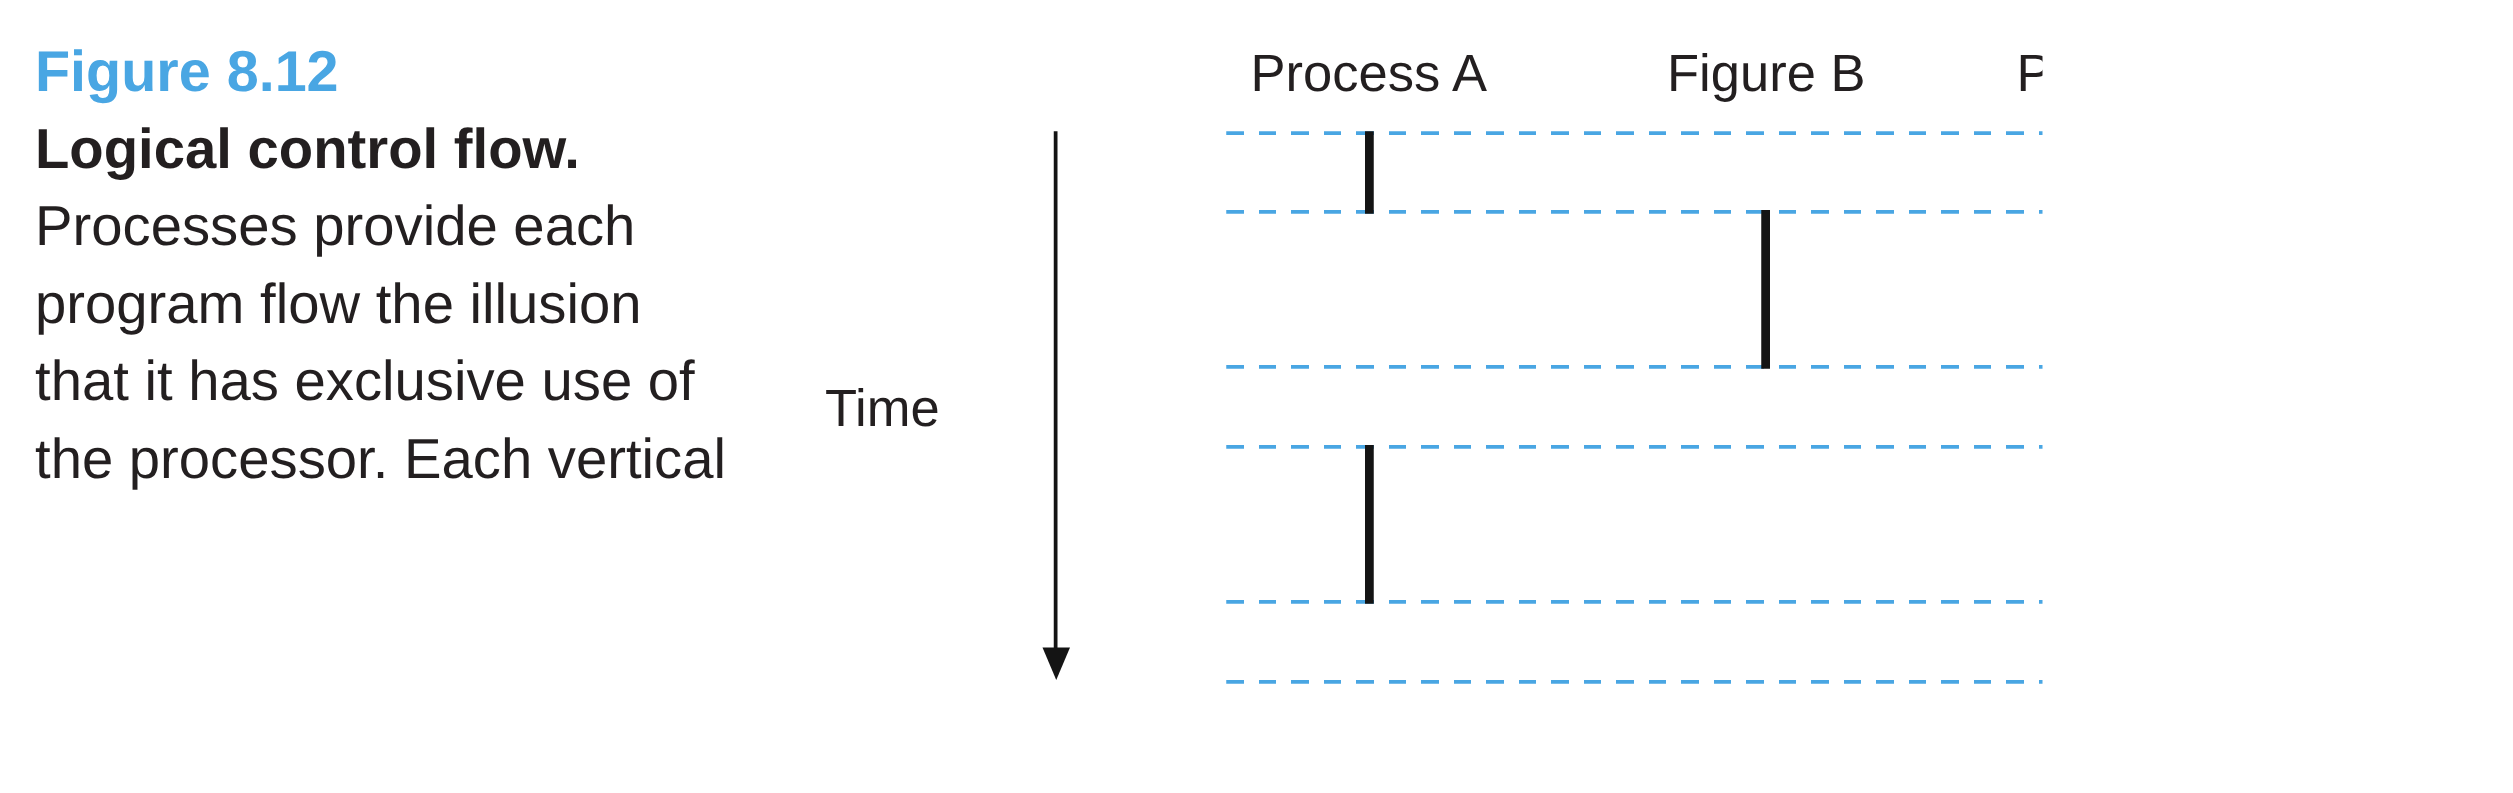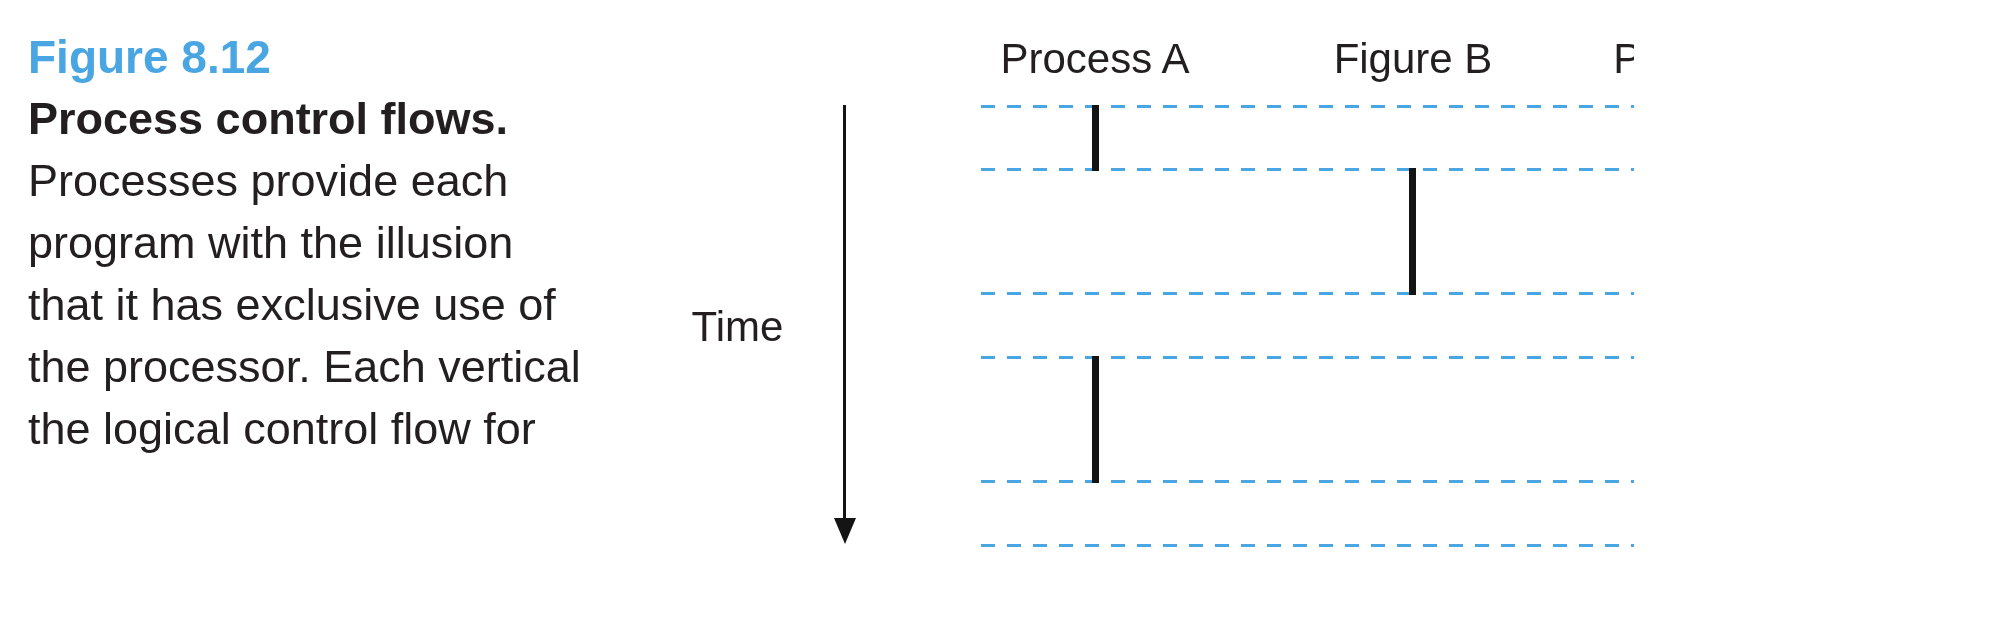--- a/index.html
+++ b/index.html
@@ -63,21 +63,21 @@
   .bar{
     position:absolute;
     width:7px;
     background:var(--bar-black);
   }
   .time-label{
     position:absolute;
     left:660px;
     top:304px;
     width:155px;
-    text-align:center;
+    text-align:left;
     font-size:42px;
     line-height:46px;
     color:var(--ink);
   }
   .time-arrow-line{
     position:absolute;
     left:843px;
     top:105px;
     width:3px;
     height:420px;
@@ -94,26 +94,25 @@
     border-top:26px solid var(--bar-black);
   }
 </style>
 </head>
 <body>
 
 <div class="page">
 
   <div class="caption">
     <div class="caption-heading">Figure 8.12</div>
-    <div class="caption-line bold">Process control flows.</div>
+    <div class="caption-line bold">Logical control flow.</div>
     <div class="caption-line">Processes provide each</div>
-    <div class="caption-line">program with the illusion</div>
+    <div class="caption-line">program flow the illusion</div>
     <div class="caption-line">that it has exclusive use of</div>
     <div class="caption-line">the processor. Each vertical</div>
-    <div class="caption-line">the logical control flow for</div>
   </div>
 
   <div class="diagram">
 
     <div class="process-label a">Process A</div>
     <div class="process-label b">Figure B</div>
     <div class="process-label c">Process C</div>
 
     <div class="time-label">Time</div>
     <div class="time-arrow-line"></div>

